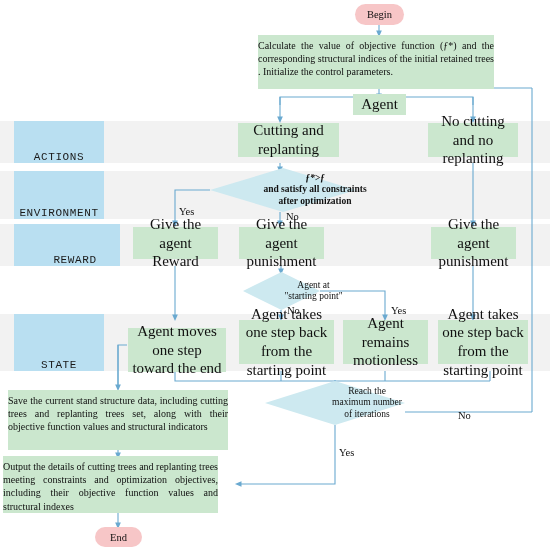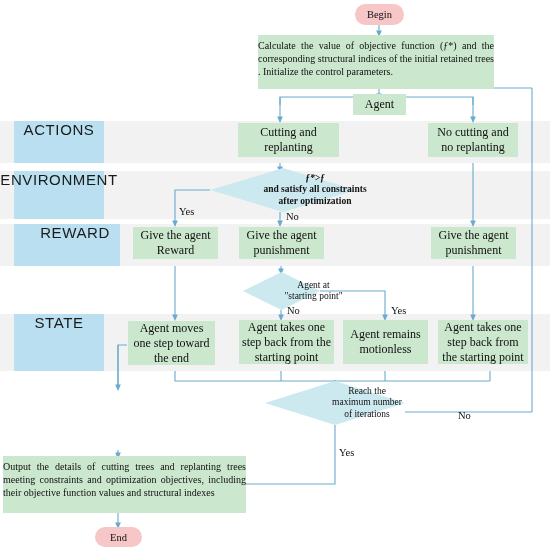--- a/index.html
+++ b/index.html
@@ -20,37 +20,37 @@
   
   .lane-band {
     position: absolute;
     background: #f2f2f2;
     left: 0;
   }
   .lane-label {
     position: absolute;
     background: #b9dff1;
     display: flex;
-    align-items: flex-start;
+    align-items: flex-end;
     justify-content: center;
-    font-size: 15px;
+    font-size: 11px;
     letter-spacing: 0.6px;
     color: #1a1a1a;
-    font-family: Liberation Sans, sans-serif;
+    font-family: Liberation Mono, monospace;
   }
   
   .pbox {
     position: absolute;
     background: #cbe7ce;
     display: flex;
     align-items: center;
     justify-content: center;
     text-align: center;
     color: #101010;
-    font-size: 12px;
+    font-size: 15px;
     line-height: 1.25;
     padding: 2px 3px;
     box-sizing: border-box;
   }
   .pbox.justify {
     text-align: justify;
     text-align-last: left;
     display: block;
     padding: 4px 0;
     font-size: 10px;
@@ -217,38 +217,41 @@
   </div>
 
   <div class="pbox" style="left:239px; top:227px; width:85px; height:32px;">
     <span>Give the agent punishment</span>
   </div>
 
   <div class="pbox" style="left:431px; top:227px; width:85px; height:32px;">
     <span>Give the agent punishment</span>
   </div>
 
-  <div class="pbox" style="left:128px; top:321px; width:87px; height:44px;justify-content:flex-end;">
+  <div class="pbox" style="left:128px; top:328px; width:98px; height:44px;justify-content:flex-end;">
     <span>Agent moves one step toward the end</span>
   </div>
 
   <div class="pbox" style="left:239px; top:320px; width:95px; height:44px;">
     <span>Agent takes one step back from the starting point</span>
   </div>
 
   <div class="pbox" style="left:343px; top:320px; width:85px; height:44px;">
     <span>Agent remains motionless</span>
   </div>
 
   <div class="pbox" style="left:438px; top:320px; width:90px; height:44px;">
     <span>Agent takes one step back from the starting point</span>
   </div>
 
-
-  <div class="pbox justify" style="left:3px; top:456px; width:243px; height:57px;">
+  <div class="pbox justify" style="left:8px; top:390px; width:220px; height:60px;">
+    <span>Save the current stand structure data, including cutting trees and replanting trees set, along with their objective function values and structural indicators</span>
+  </div>
+
+  <div class="pbox justify" style="left:3px; top:456px; width:215px; height:57px;">
     <span>Output the details of cutting trees and replanting trees meeting constraints and optimization objectives, including their objective function values and structural indexes</span>
   </div>
 
   <div class="diamond-wrap" style="left:210px; top:168px; width:146px; height:44px;">
     <svg width="146" height="44" viewBox="0 0 146 44">
       <polygon points="73,0 146,22 73,44 0,22" fill="#cde9f0"></polygon>
     </svg>
     <div class="diamond-text bold">
       <div class="ital">ƒ*&gt;ƒ</div>
       <div>and satisfy all constraints</div>

